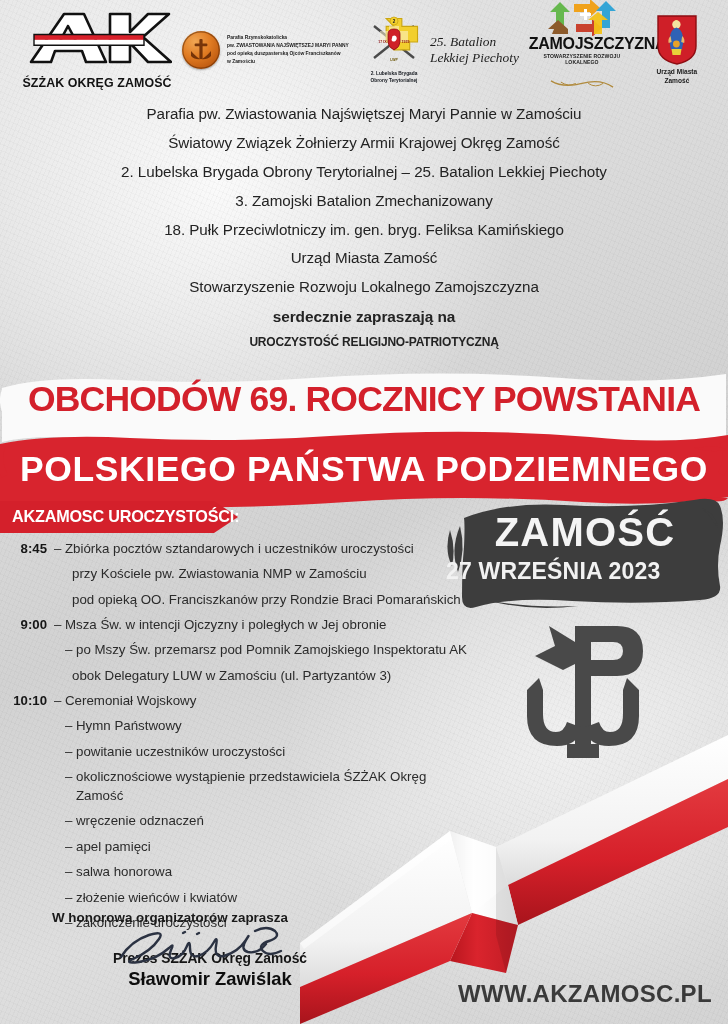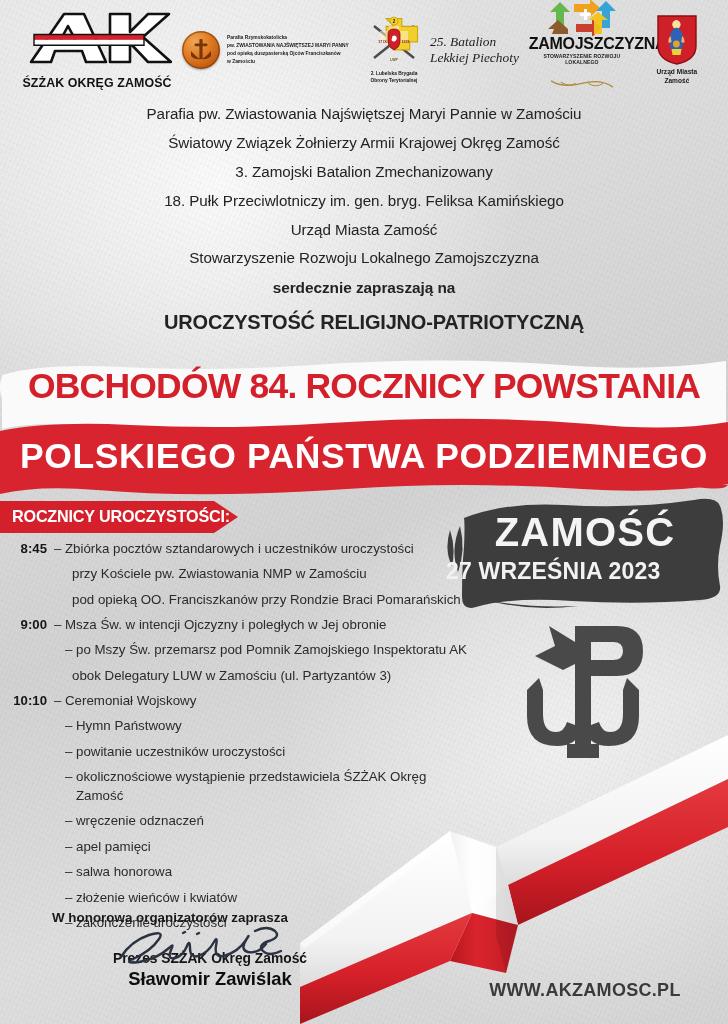--- a/index.html
+++ b/index.html
@@ -91,21 +91,21 @@
   .orgs{
     position:relative; z-index:3;
     text-align:center;
     margin-top:4px;
     font-size:15.2px;
     line-height:1.90;
     color:#232323;
     letter-spacing:-.05px;
   }
   .orgs .bold{ font-weight:700; font-size:15.4px; }
-  .orgs .big{ font-weight:700; font-size:20px; letter-spacing:-.2px;padding-left:20px; }
+  .orgs .big{ font-weight:700; font-size:12px; letter-spacing:-.2px;padding-left:20px; }
 
   
   .headline{ position:relative; z-index:4; margin-top:12px; height:160px; }
   .headline svg{ position:absolute; inset:0; width:728px; height:160px; }
 
   .hl-line1, .hl-line2{
     position:absolute; width:100%; text-align:center;
     font-weight:800; white-space:nowrap;
   }
   .hl-line1{
@@ -187,21 +187,21 @@
   .ribbon{
     position:absolute; left:300px; top:735px; z-index:4;
     width:428px; height:289px; pointer-events:none;
   }
   .ribbon svg{ display:block; width:428px; height:289px;}
 
   
   .url{
     position:absolute; left:446px; top:980px; z-index:7;
     width:278px; text-align:center;
-    font-size:18px; font-weight:800; letter-spacing:.3px;
+    font-size:24px; font-weight:800; letter-spacing:.3px;
     color:#3a3a3a;
   }
 </style>
 </head>
 <body>
 
 <div id="poster">
 
   <div class="logo-strip">
 
@@ -310,20 +310,21 @@
         <div>Urząd Miasta</div>
         <div>Zamość</div>
       </div>
     </div>
 
   </div>
 
   <div class="orgs">
     <div>Parafia pw. Zwiastowania Najświętszej Maryi Pannie w Zamościu</div>
     <div>Światowy Związek Żołnierzy Armii Krajowej Okręg Zamość</div>
+    <div>2. Lubelska Brygada Obrony Terytorialnej – 25. Batalion Lekkiej Piechoty</div>
     <div>3. Zamojski Batalion Zmechanizowany</div>
     <div>18. Pułk Przeciwlotniczy im. gen. bryg. Feliksa Kamińskiego</div>
     <div>Urząd Miasta Zamość</div>
     <div>Stowarzyszenie Rozwoju Lokalnego Zamojszczyzna</div>
     <div class="bold">serdecznie zapraszają na</div>
     <div class="big">UROCZYSTOŚĆ RELIGIJNO-PATRIOTYCZNĄ</div>
   </div>
 
   <div class="headline">
     <svg viewBox="0 0 728 160" xmlns="http://www.w3.org/2000/svg">
@@ -337,29 +338,29 @@
       <path d="M2 80 q-6 14 3 30 M723 76 q7 16 -2 32" stroke="#d8242e" stroke-width="7" fill="none"></path>
 
       <g fill="#d8242e">
         <path d="M694 82 q26 -4 32 2 q-16 3 -32 -2 z"></path>
         <path d="M698 134 q26 4 30 -2 q-16 -3 -30 2 z"></path>
       </g>
       <g fill="#fafafa">
         <path d="M664 18 q34 -6 60 0 q-28 6 -60 0 z"></path>
       </g>
     </svg>
-    <div class="hl-line1">OBCHODÓW 84. ROCZNICY POWSTANIA</div>
+    <div class="hl-line1">OBCHODÓW 69. ROCZNICY POWSTANIA</div>
     <div class="hl-line2">POLSKIEGO  PAŃSTWA  PODZIEMNEGO</div>
   </div>
 
   <div class="prog-banner">
     <svg viewBox="0 0 240 32" xmlns="http://www.w3.org/2000/svg">
       <path d="M0 0 H214 L238 16 L214 32 H0 Z" fill="#d4202b"></path>
     </svg>
-    <span>ROCZNICY UROCZYSTOŚCI:</span>
+    <span>AKZAMOSC UROCZYSTOŚCI:</span>
   </div>
 
   <div class="program">
 
     <div class="p-row">
       <span class="p-time">8:45</span>
       <span class="p-dash">–</span>
       <span class="p-text">Zbiórka pocztów sztandarowych i uczestników uroczystości</span>
     </div>
     <div class="p-cont">przy Kościele pw. Zwiastowania NMP w Zamościu</div>

